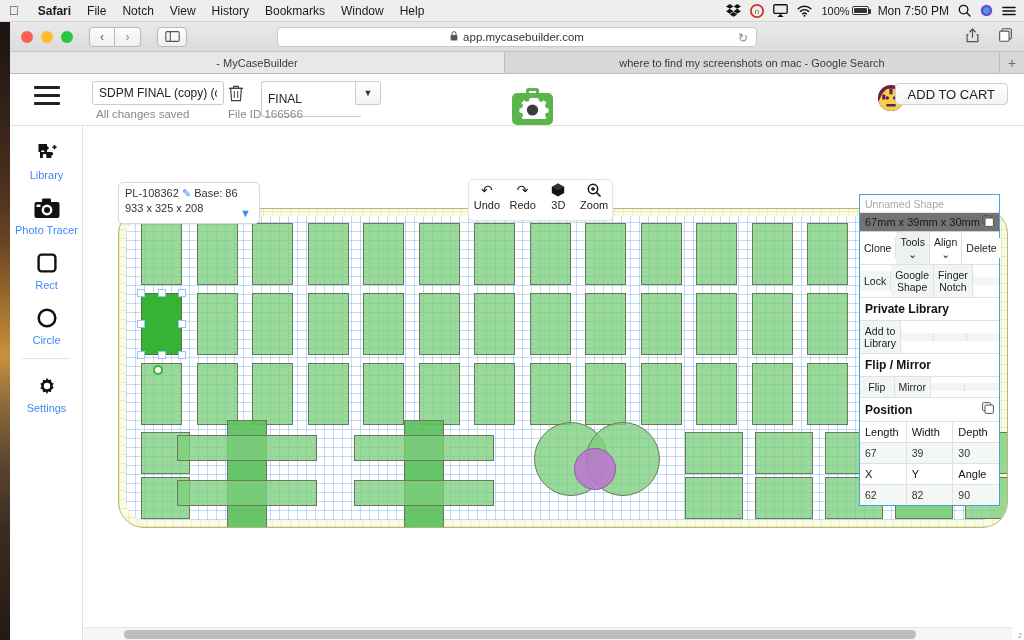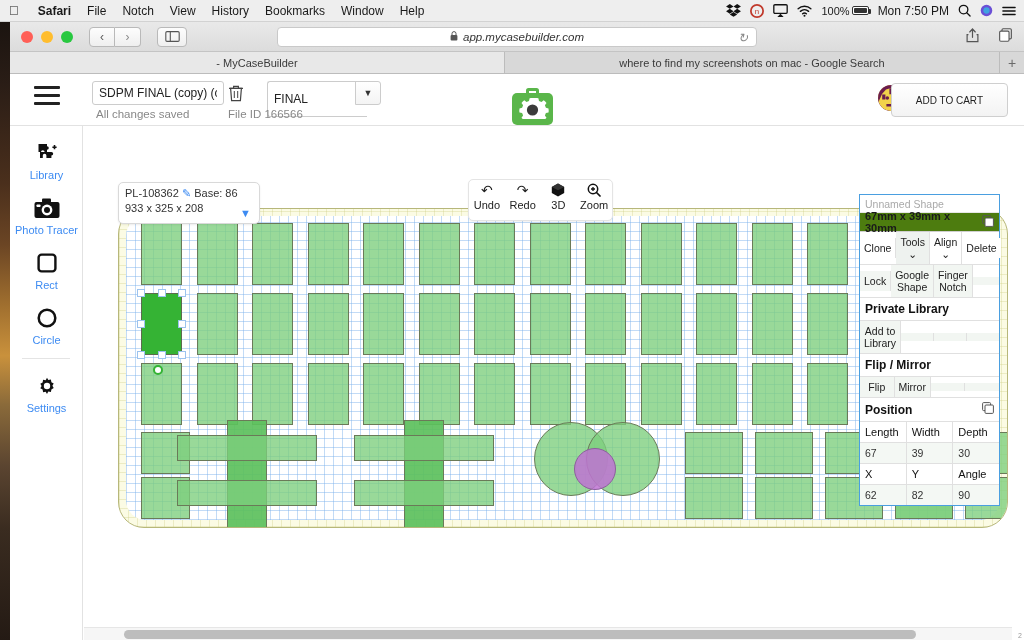--- a/index.html
+++ b/index.html
@@ -58,21 +58,21 @@
   .navbtn:first-child{ border-radius:4px 0 0 4px; color:#5a5a5a;}
   .navbtn:last-child{ border-radius:0 4px 4px 0; border-left:none;}
   .sidebtn{
     width:30px;height:20px;margin-left:16px;border:1px solid #b9b9b9;border-radius:4px;
     background:linear-gradient(180deg,#fdfdfd,#efefef);display:flex;align-items:center;justify-content:center;
   }
   .sidebtn svg{ display:block; }
   #urlbar{
     position:absolute; left:50%; transform:translateX(-50%);
     width:480px;height:20px;background:#fff;border:1px solid #c9c9c9;border-radius:4px;
-    display:flex;align-items:center;justify-content:center;gap:5px;font-size:11.5px;color:#333;font-style:italic;
+    display:flex;align-items:center;justify-content:center;gap:5px;font-size:11.5px;color:#333;
   }
   #reload{ position:absolute; right:8px; top:3px; color:#888; font-size:12px; }
   .tb-right{ position:absolute; right:12px; display:flex; gap:20px; color:#5a5a5a; }
 
   
   #tabbar{ height:22px; display:flex; background:#d8d8d8; border-bottom:1px solid #bcbcbc; }
   .tab{
     flex:1; display:flex; align-items:center; justify-content:center;
     font-size:11px; color:#3a3a3a; border-right:1px solid #bcbcbc;
     background:#d8d8d8; overflow:hidden; white-space:nowrap;
@@ -91,43 +91,43 @@
   #hamburger span{ display:block; height:3px; background:#222; margin-bottom:5px; border-radius:1px;}
   #hamburger span:last-child{margin-bottom:0;}
 
   #filename-input{
     position:absolute; left:82px; top:7px; width:132px; height:24px;
     border:1px solid #ccc; border-radius:3px; padding:0 6px; font-size:12px; color:#222;
     background:#fff; font-family:"Liberation Sans",sans-serif;
   }
   #trash-btn{ position:absolute; left:218px; top:10px; width:16px; height:18px; cursor:pointer;}
   #folder-select{
-    position:absolute; left:257px; top:7px; width:100px; height:29px;
+    position:absolute; left:251px; top:7px; width:100px; height:29px;
     border:1px solid #ccc; border-right:none; border-radius:3px 0 0 3px; padding:17px 6px;
     font-size:12px; color:#222; background:#fff; font-family:"Liberation Sans",sans-serif;
   }
   #folder-caret{
     position:absolute; left:345px; top:7px; width:26px; height:24px;
     border:1px solid #ccc; border-radius:0 3px 3px 0; background:linear-gradient(180deg,#fff,#f4f4f4);
     display:flex;align-items:center;justify-content:center;font-size:9px;color:#333;cursor:pointer;
   }
   #saved-text{ position:absolute; left:86px; top:34px; font-size:11.5px; color:#888; }
   #fileid-text{ position:absolute; left:218px; top:34px; font-size:11.5px; color:#888; }
 
   #logo{ position:absolute; left:500px; top:62px; width:45px; height:45px; }
 
   #avatar{
     position:absolute; right:120px; top:11px; width:26px; height:26px; border-radius:50%;
     background:#6b1d4e; overflow:hidden;
   }
   #avatar-caret{ position:absolute; right:102px; top:20px; font-size:9px; color:#333; }
   #cart-btn{
-    position:absolute; right:16px; top:9px; height:34px; padding:0 24px;
+    position:absolute; right:16px; top:9px; height:22px; padding:0 12px;
     border:1px solid #cfcfcf; border-radius:4px; background:linear-gradient(180deg,#fff,#f3f3f3);
-    font-size:10px; color:#222; display:flex;align-items:center; cursor:pointer;
+    font-size:13px; color:#222; display:flex;align-items:center; cursor:pointer;
     font-family:"Liberation Sans",sans-serif;
   }
 
   
   #rail{
     position:absolute; left:0; top:52px; width:73px; height:514px;
     background:#fff; border-right:1px solid #e2e2e2;
   }
   .rail-item{ width:73px; padding-top:14px; text-align:center; cursor:pointer; }
   .rail-ic{ height:26px; display:flex;align-items:center;justify-content:center; }
@@ -200,21 +200,21 @@
   #props{
     position:absolute; right:24px; top:68px; width:141px;
     border:1.5px solid #4a9fe0; background:#fff; z-index:9; font-size:10.5px;
   }
   #prop-name{
     height:18px; line-height:18px; padding:0 5px; color:#a9a9a9; font-size:10.5px;
     border-bottom:1px solid #e6e6e6; background:#fff;
   }
   #prop-dims{
     height:19px; display:flex; align-items:center; padding:0 5px; color:#1a1a1a; font-size:11px;
-    border-bottom:1px solid #cfcfcf; background:#4d7c0f;font-weight:bold;
+    border-bottom:1px solid #cfcfcf; background:#737373;
   }
   #prop-dims .cp{ margin-left:auto; }
   .prow{ display:flex; border-bottom:1px solid #e0e0e0;align-items:center; }
   .pcell{
     flex:1; padding:4px 4px; text-align:center; border-right:1px solid #e0e0e0;
     background:#fff; color:#222; line-height:12px; cursor:pointer;
   }
   .pcell:last-child{ border-right:none; }
   .pcell.shaded{ background:#eef2ef; }
   .psec{

